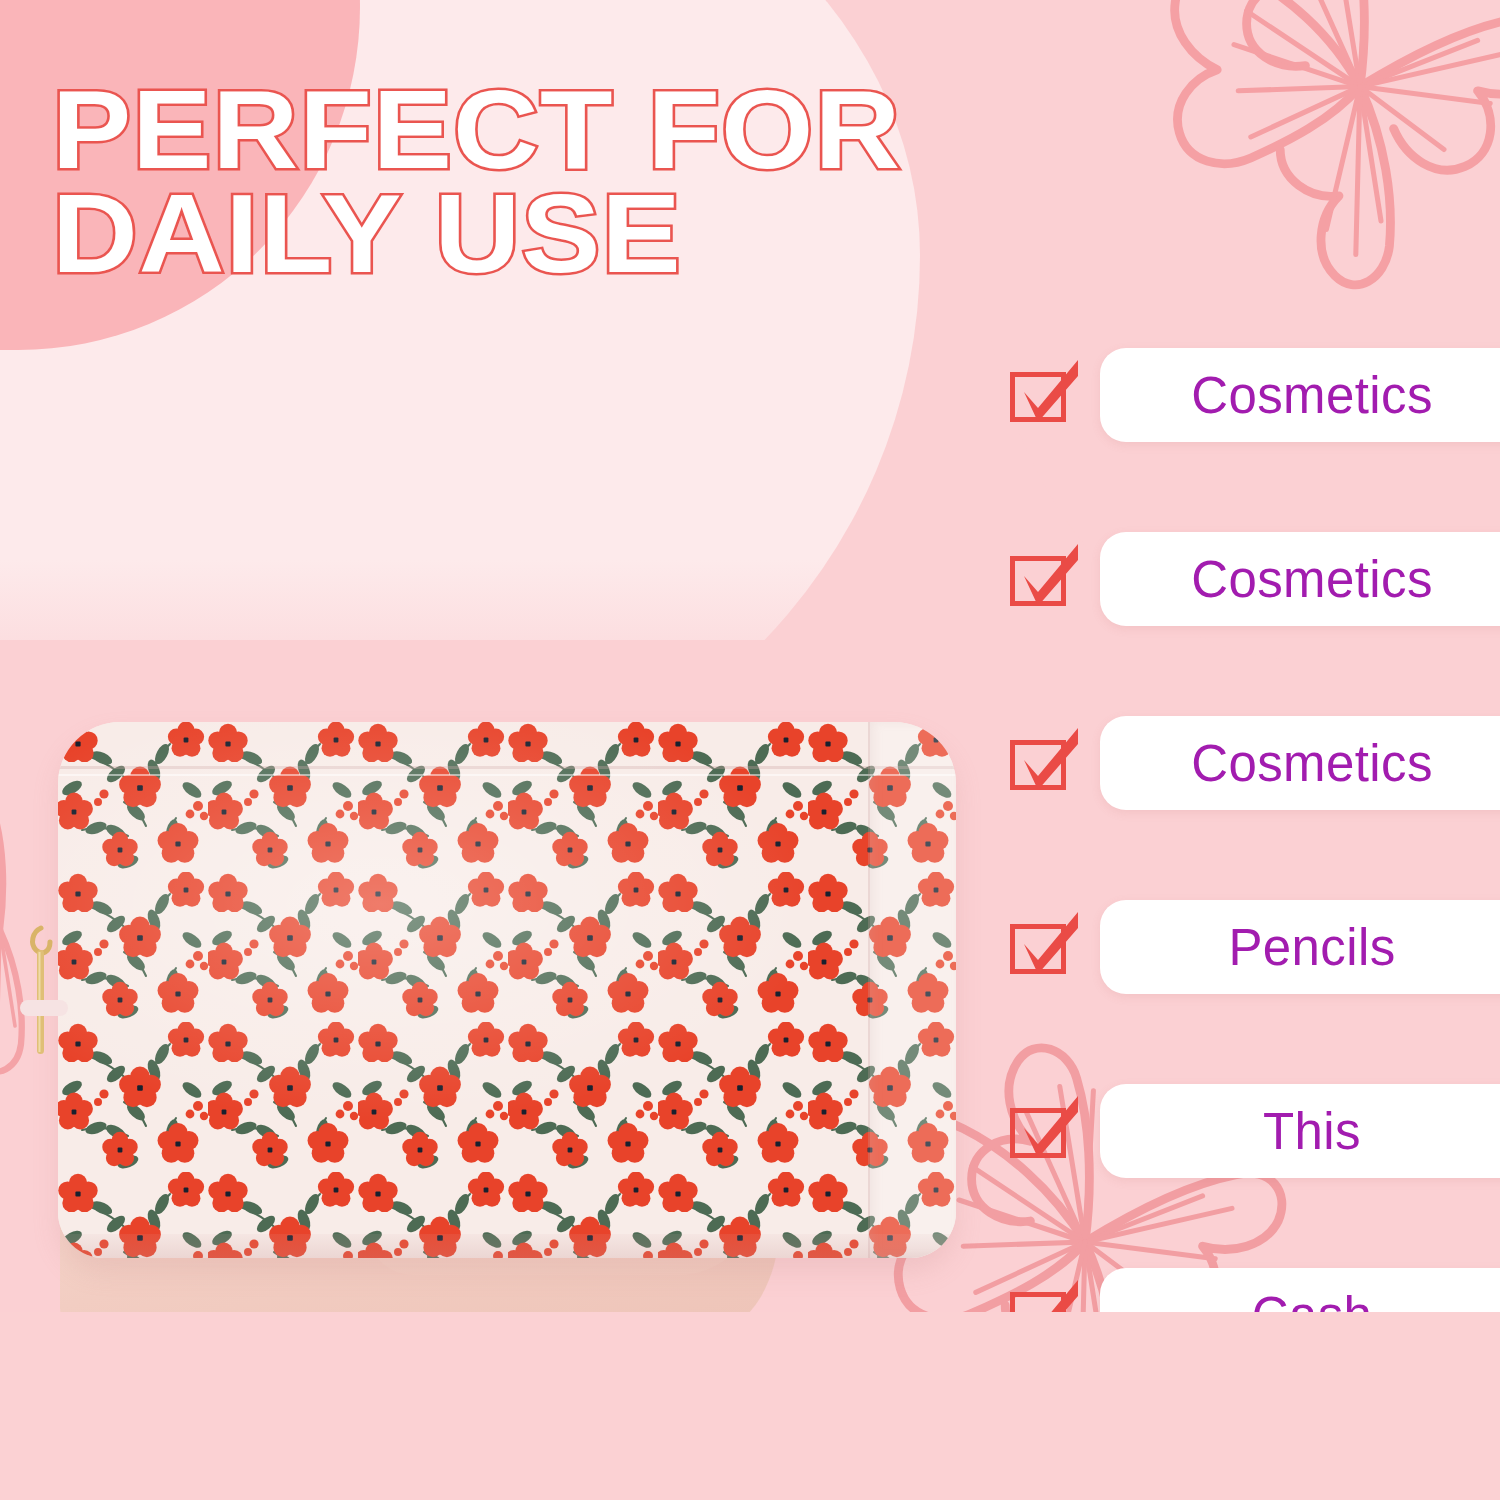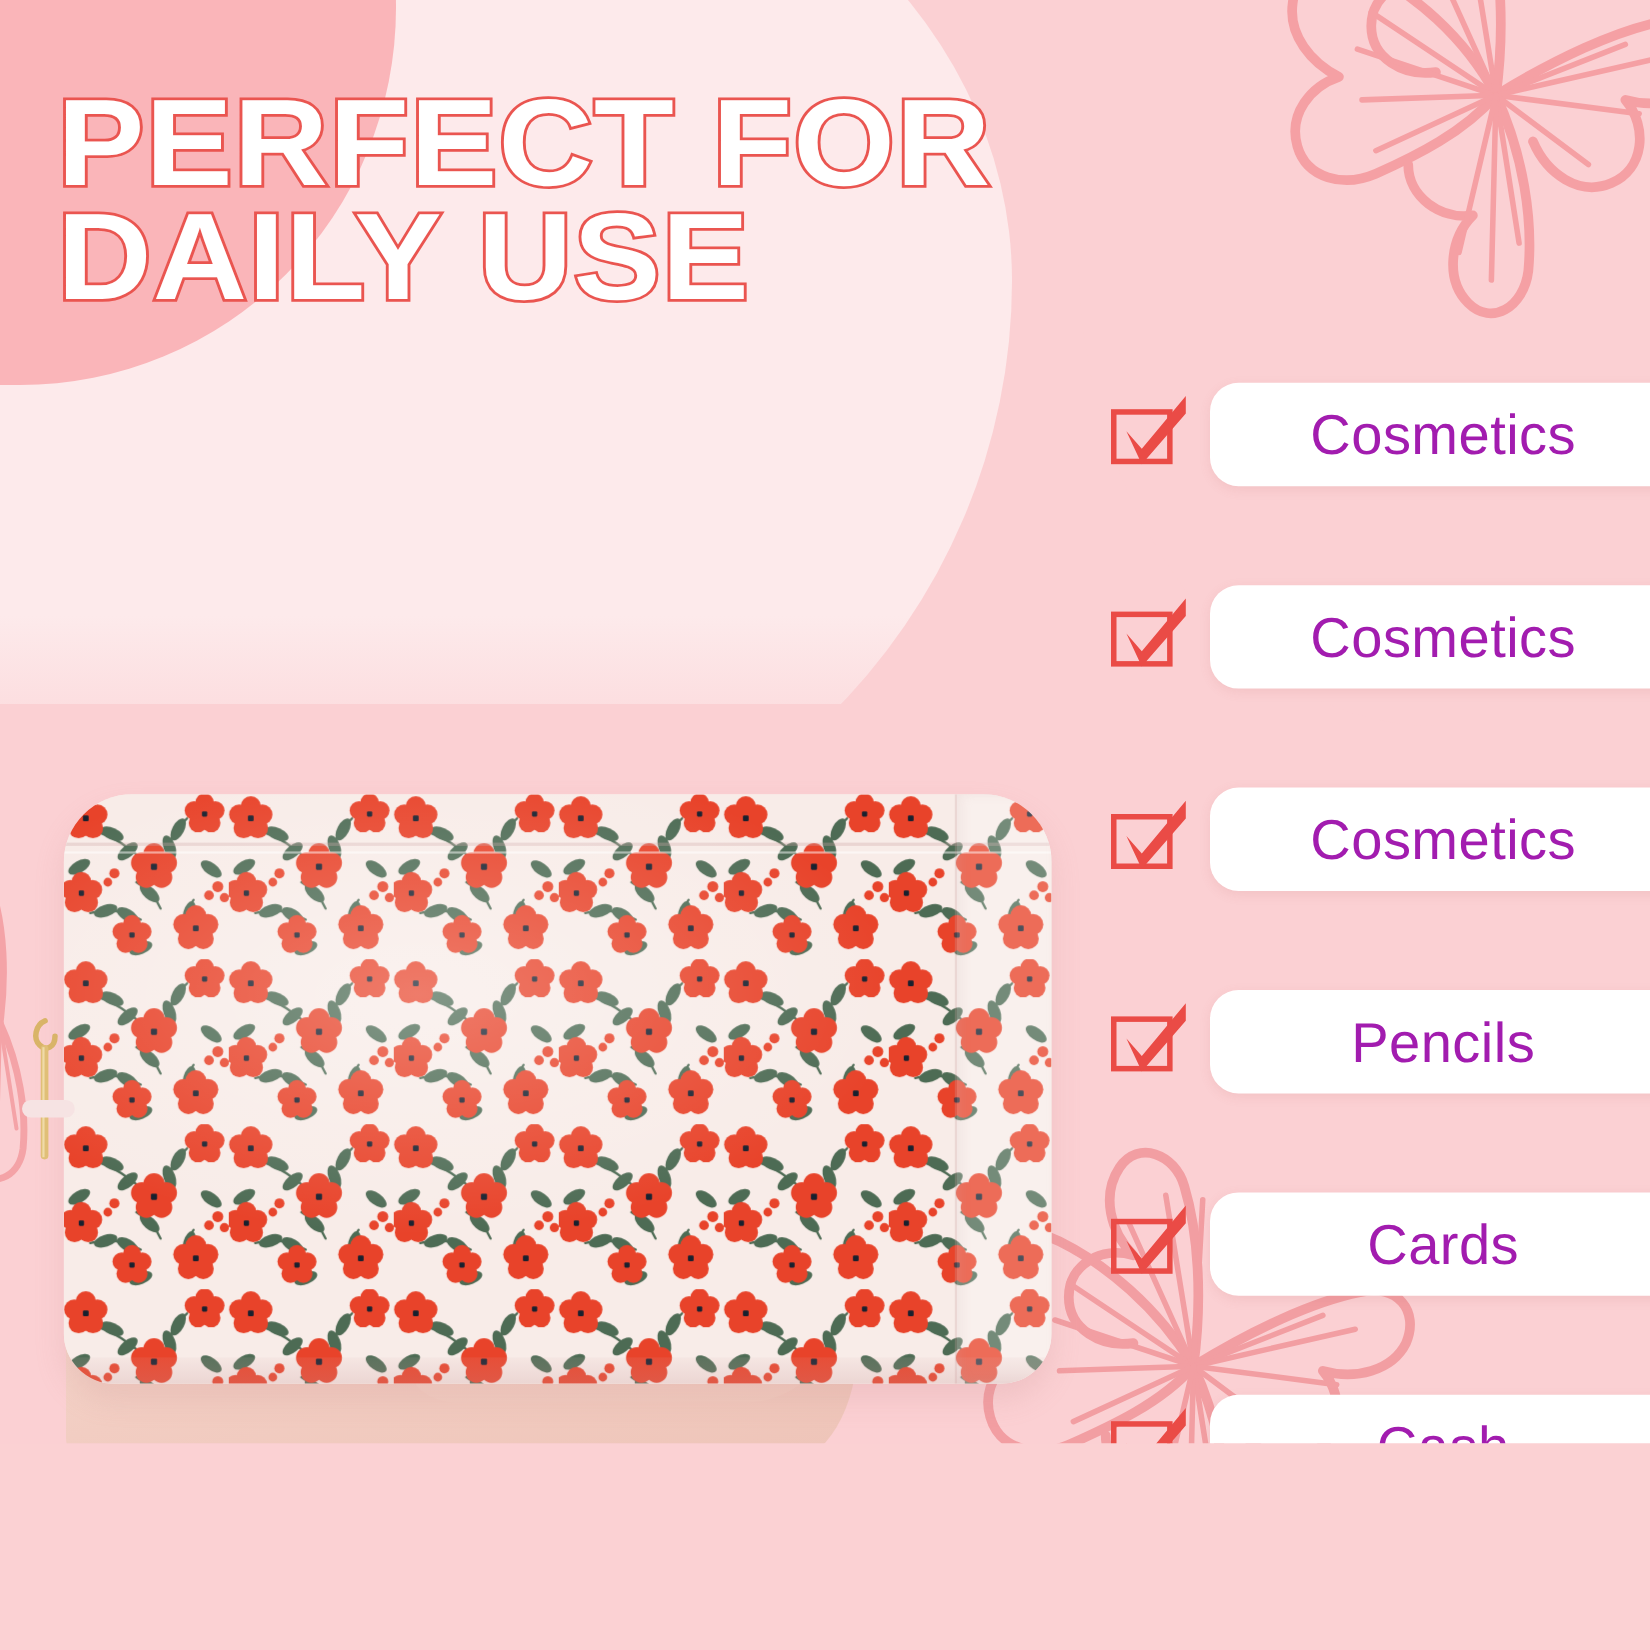--- a/index.html
+++ b/index.html
@@ -295,21 +295,21 @@
     </div>
 
     <div class="check-row">
       <div class="checkbox">
         <div class="box"></div>
         <svg viewBox="0 0 80 72">
             <path d="M16 36 L30 52 L70 4 L70 20 L30 66 Z" fill="#ea4b46"></path>
           </svg>
       </div>
       <div class="pill">
-        <span class="pill-label">Cards</span>
+        <span class="pill-label">This</span>
       </div>
     </div>
 
     <div class="check-row">
       <div class="checkbox">
         <div class="box"></div>
         <svg viewBox="0 0 80 72">
             <path d="M16 36 L30 52 L70 4 L70 20 L30 66 Z" fill="#ea4b46"></path>
           </svg>
       </div>

